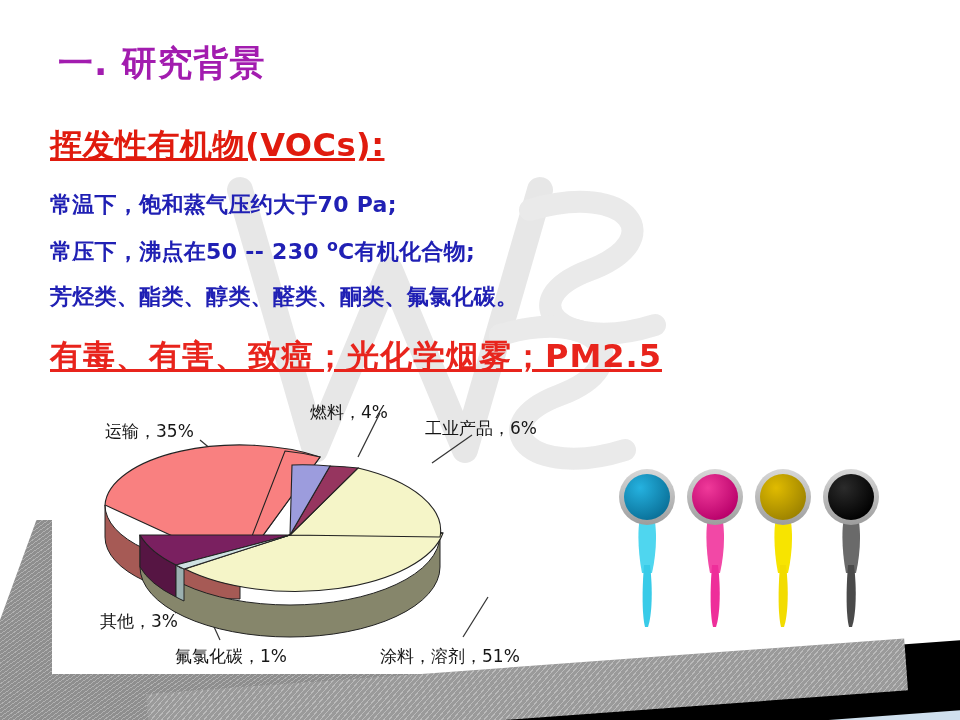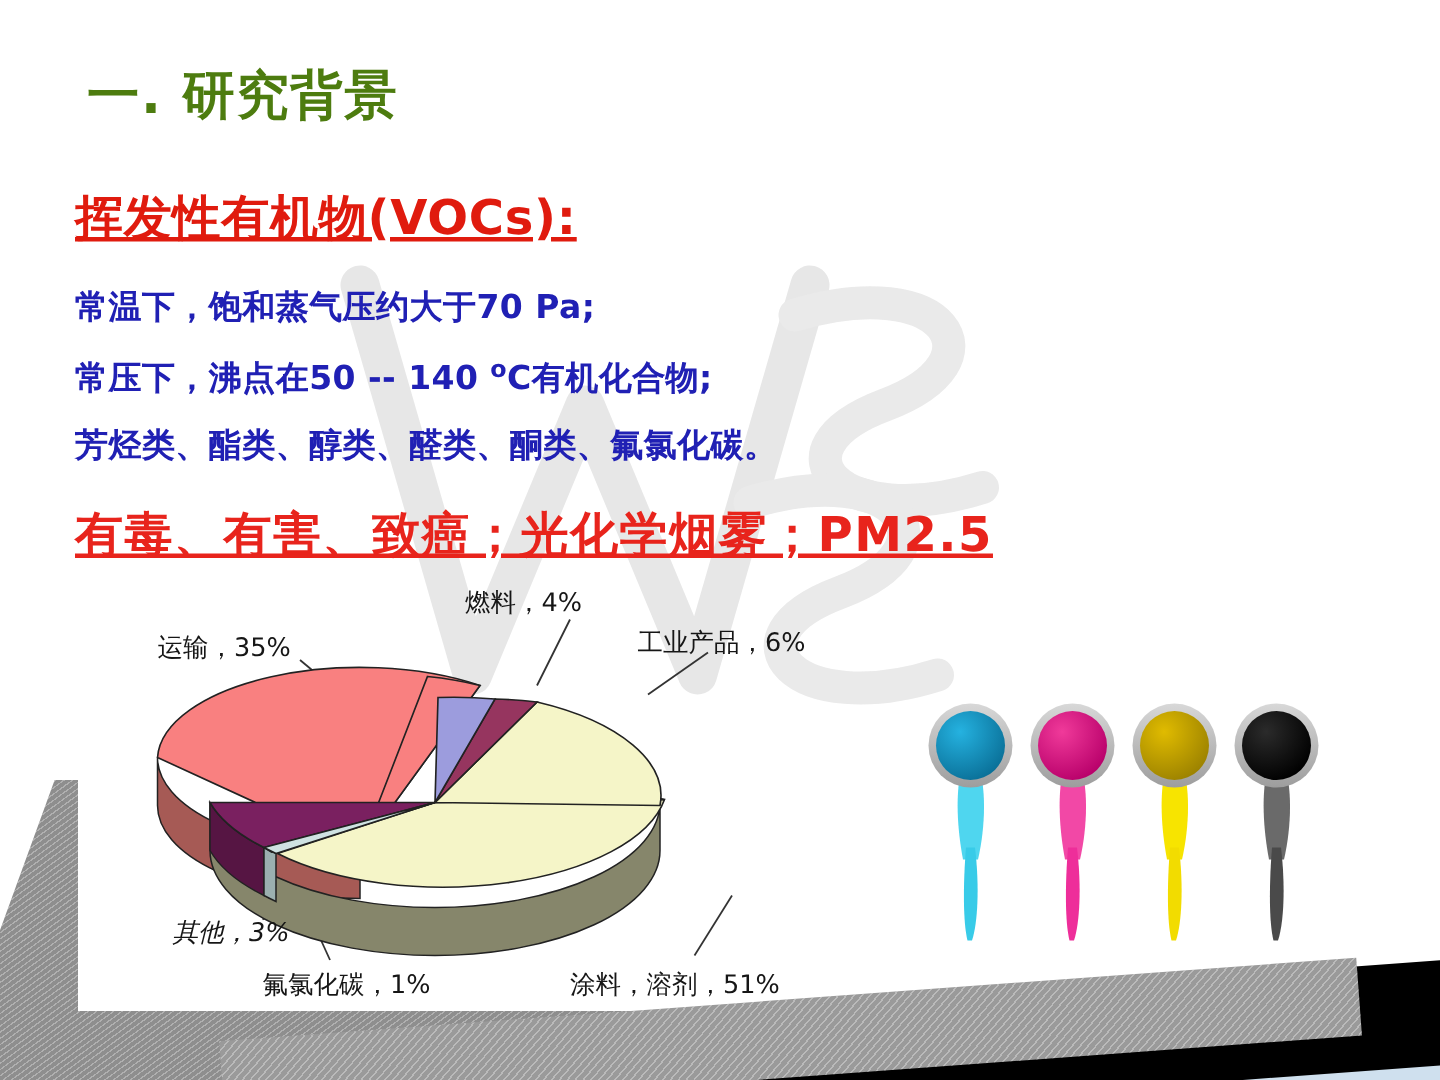--- a/index.html
+++ b/index.html
@@ -46,21 +46,21 @@
 
   
   .watermark{
     position:absolute;left:200px;top:150px;width:560px;height:360px;
     pointer-events:none;opacity:.95;
   }
 
   
   .heading-1{
     position:absolute;left:58px;top:40px;
-    font-size:35px;font-weight:bold;color:#4d7c0f;letter-spacing:1px;
+    font-size:35px;font-weight:bold;color:#a21caf;letter-spacing:1px;
     white-space:nowrap;
   }
   .heading-2{
     position:absolute;left:50px;top:124px;
     font-size:32px;font-weight:bold;color:#e01b0e;letter-spacing:.5px;
     white-space:nowrap;
     text-decoration:underline;
   }
   .bullet-line{
     position:absolute;left:50px;
@@ -79,23 +79,23 @@
   .sup{font-size:.72em;vertical-align:super;}
 
   
   .chart-area{position:absolute;left:80px;top:385px;width:540px;height:290px;}
   .chart-svg{position:absolute;left:0;top:0;}
   .pie-label{
     position:absolute;color:#161616;font-size:17px;white-space:nowrap;
     font-family:"DejaVu Sans","Liberation Sans",sans-serif;
   }
   .lbl-transport{left:25px;top:35px;}
-  .lbl-fuel{left:230px;top:5px;text-align:center;}
+  .lbl-fuel{left:230px;top:16px;text-align:center;}
   .lbl-industrial{left:345px;top:32px;}
-  .lbl-other{left:35px;top:225px;font-style:italic;}
+  .lbl-other{left:20px;top:225px;}
   .lbl-cfc{left:95px;top:260px;}
   .lbl-coating{left:300px;top:260px;}
 
   
   .ink-area{position:absolute;left:612px;top:455px;width:290px;height:180px;}
 </style>
 </head>
 <body>
 
 <div class="slide">
@@ -115,21 +115,21 @@
       <path d="M300 185 C400 155, 440 215, 360 245 C280 275, 330 330, 425 300"></path>
     </g>
   </svg>
 
   <div class="heading-1">一. 研究背景</div>
 
   <div class="heading-2">挥发性有机物(VOCs):</div>
 
   <div class="bullet-line bullet-1">常温下，饱和蒸气压约大于70 Pa;</div>
 
-  <div class="bullet-line bullet-2"><span>常压下，沸点在50 -- 140 </span><span class="sup">o</span><span>C有机化合物;</span></div>
+  <div class="bullet-line bullet-2"><span>常压下，沸点在50 -- 230 </span><span class="sup">o</span><span>C有机化合物;</span></div>
 
   <div class="bullet-line bullet-3">芳烃类、酯类、醇类、醛类、酮类、氟氯化碳。</div>
 
   <div class="heading-3">有毒、有害、致癌；光化学烟雾；PM2.5</div>
 
   <div class="chart-area">
 
     <svg class="chart-svg" width="540" height="290" viewBox="0 0 540 290">
 
       <g stroke="#333" stroke-width="1.2" fill="none">

